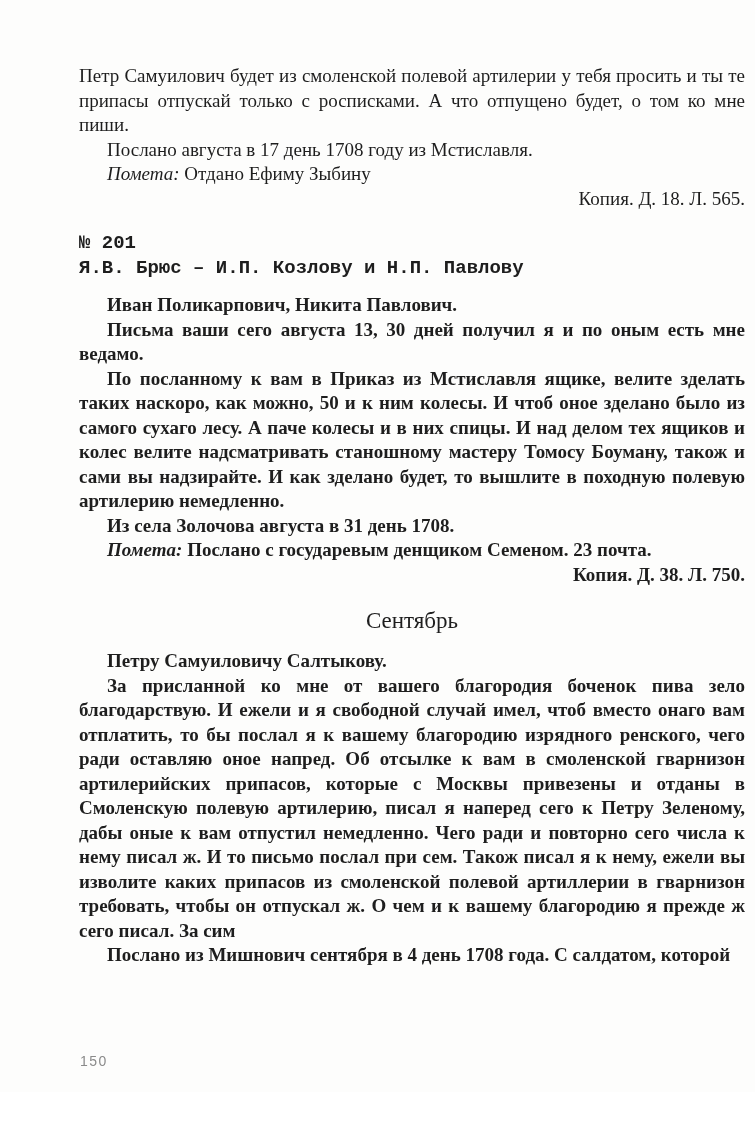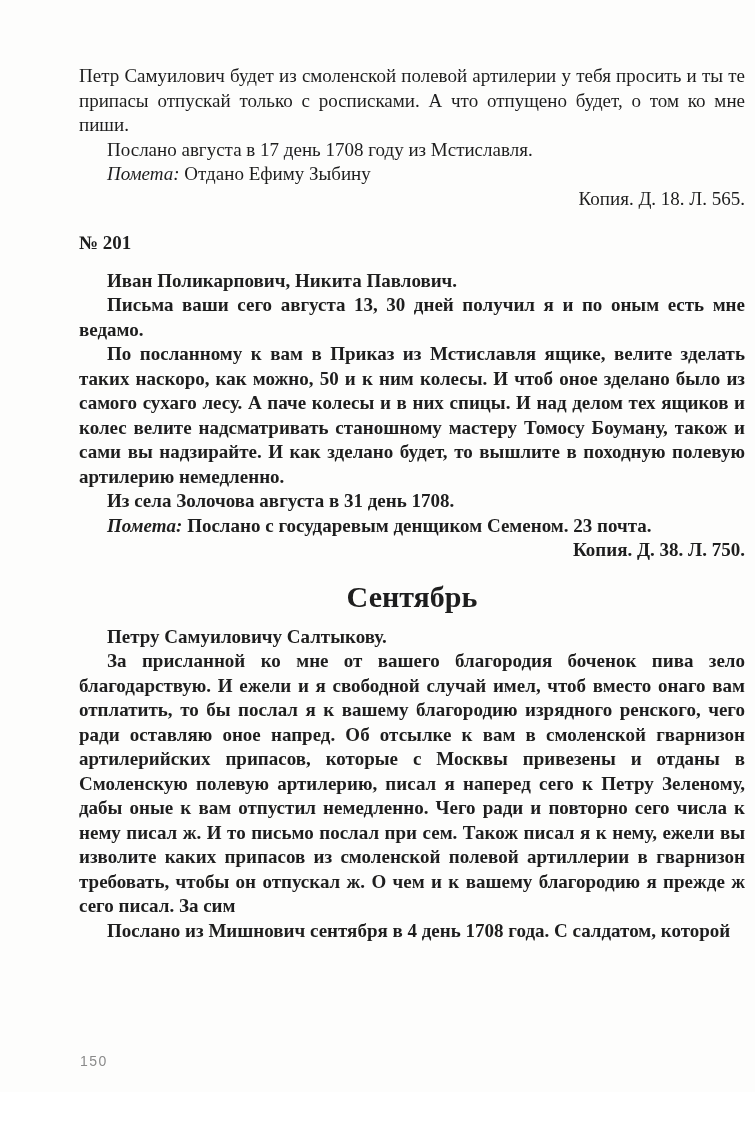--- a/index.html
+++ b/index.html
@@ -22,28 +22,28 @@
     top: 64px;
     width: 666px;
     font-size: 19px;
     line-height: 24.5px;
     text-align: justify;
   }
   p { margin: 0; }
   .indent { text-indent: 28px; }
   .right { text-align: right; }
   .bold { font-weight: bold; }
-  .letter-head { margin-top: 20px; }
+  .letter-head { margin-top: 20px; font-family: Liberation Mono, monospace; }
   .head-line { text-align: left; }
   .body-start { margin-top: 13px; font-weight: bold; }
   .month-heading {
     margin-top: 19px;
     text-align: center;
-    font-weight: bold;
-    font-size: 30px;
+    font-weight: normal;
+    font-size: 23px;
     line-height: 30px;
   }
   .pometa-label { font-style: italic; }
   .page-number {
     position: absolute;
     left: 80px;
     top: 1053px;
     font-family: "Liberation Sans", "DejaVu Sans", sans-serif;
     font-size: 14px;
     color: #8a8a8a;
@@ -59,20 +59,21 @@
     <p>Петр Самуилович будет из смоленской полевой артилерии у тебя просить и ты те припасы отпускай только с росписками. А что отпущено будет, о том ко мне пиши.</p>
     <p class="indent">Послано августа в 17 день 1708 году из Мстиславля.</p>
     <p class="indent">
       <span class="pometa-label">Помета:</span>
       <span>Отдано Ефиму Зыбину</span>
     </p>
     <p class="right">Копия. Д. 18. Л. 565.</p>
 
     <div class="letter-head">
       <p class="bold head-line">№ 201</p>
+      <p class="bold head-line">Я.В. Брюс – И.П. Козлову и Н.П. Павлову</p>
     </div>
     <div class="body-start">
       <p class="indent">Иван Поликарпович, Никита Павлович.</p>
       <p class="indent">Письма ваши сего августа 13, 30 дней получил я и по оным есть мне ведамо.</p>
       <p class="indent">По посланному к вам в Приказ из Мстиславля ящике, велите зделать таких наскоро, как можно, 50 и к ним колесы. И чтоб оное зделано было из самого сухаго лесу. А паче колесы и в них спицы. И над делом тех ящиков и колес велите надсматривать станошному мастеру Томосу Боуману, також и сами вы надзирайте. И как зделано будет, то вышлите в походную полевую артилерию немедленно.</p>
       <p class="indent">Из села Золочова августа в 31 день 1708.</p>
       <p class="indent">
         <span class="pometa-label">Помета:</span>
         <span>Послано с государевым денщиком Семеном. 23 почта.</span>
       </p>

